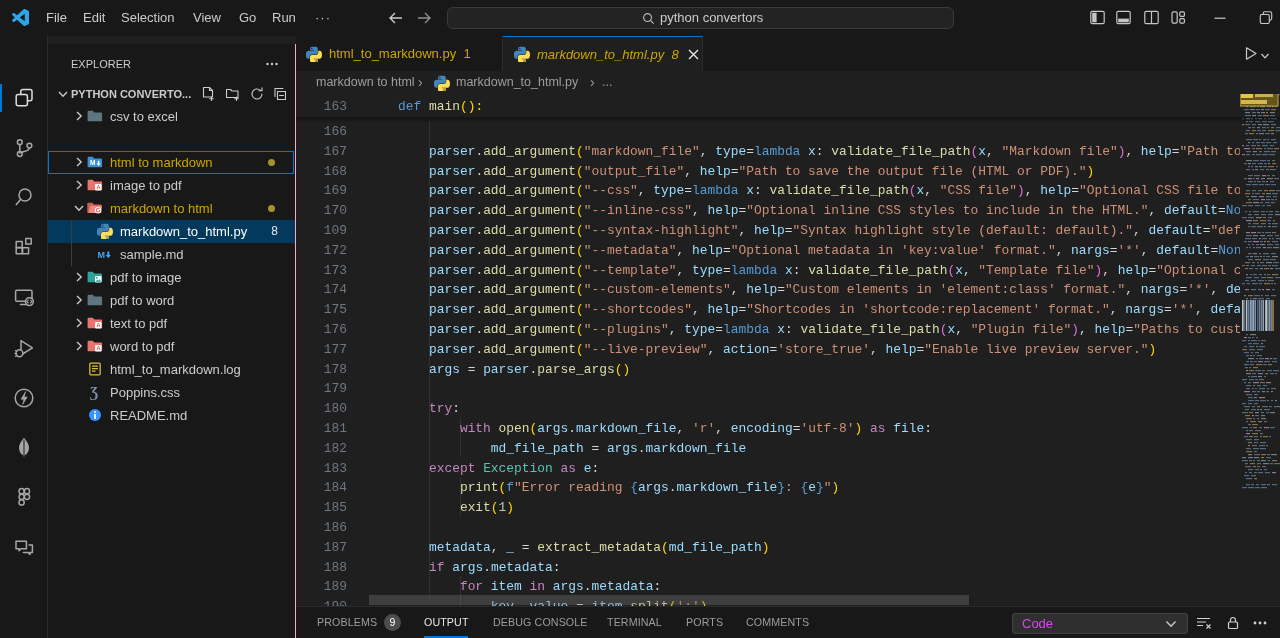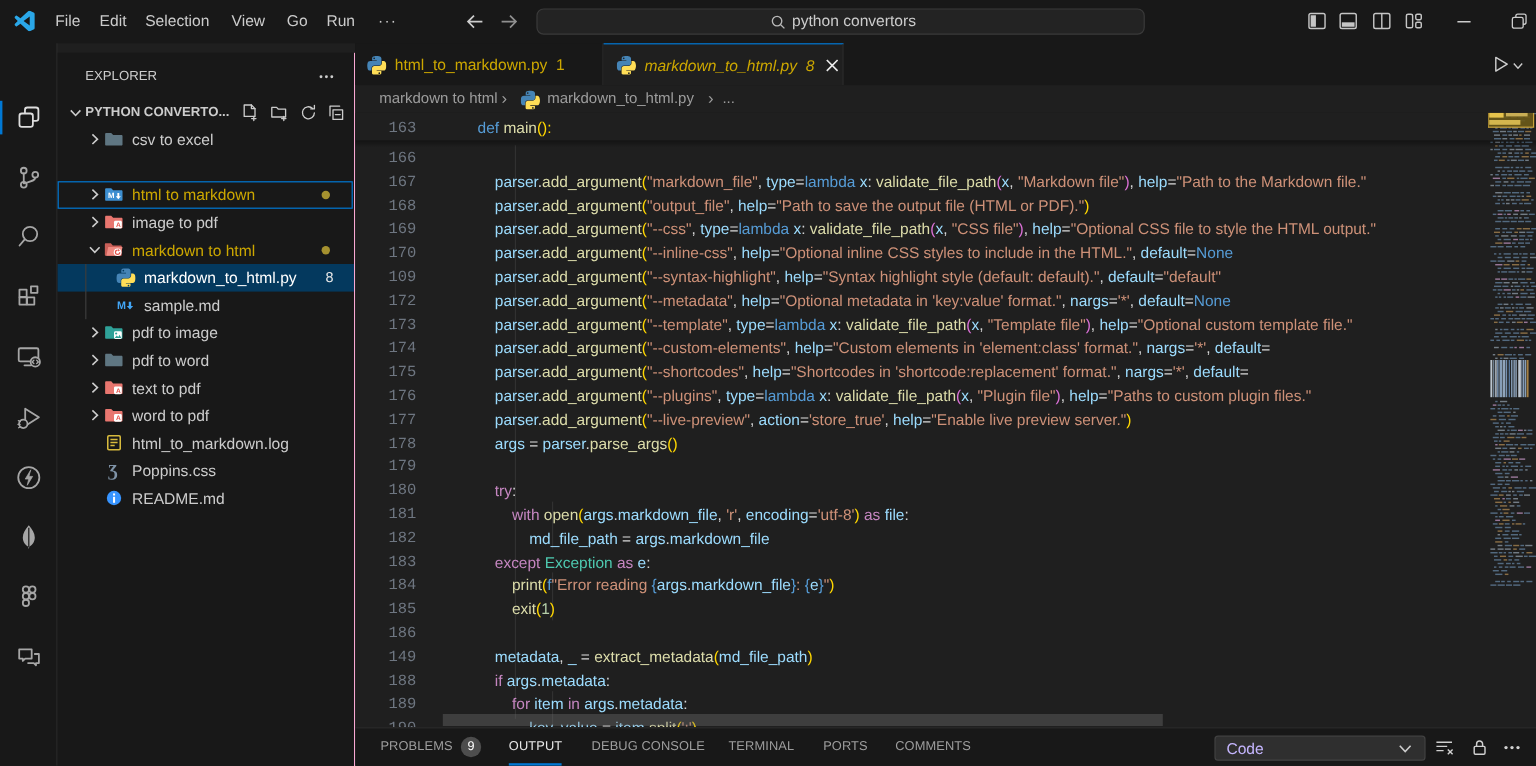--- a/index.html
+++ b/index.html
@@ -30,21 +30,21 @@
 
 #tabbar{position:absolute;left:296px;top:36px;width:984px;height:35px;background:#181818}
 #tab1{position:absolute;left:0;top:0;width:207px;height:35px;background:#181818;border-right:1px solid #2b2b2b}
 #tab2{position:absolute;left:207px;top:0;width:200px;height:35px;background:#1f1f1f;border-right:1px solid #2b2b2b;border-top:1.5px solid #0078d4}
 .tabtxt{position:absolute;top:0;height:35px;line-height:35px;font-size:13px;color:#cca700;white-space:nowrap}
 #breadcrumb{position:absolute;left:296px;top:71px;width:984px;height:23px;background:#1f1f1f;color:#9d9d9d;font-size:12.5px}
 .bc{position:absolute;top:0;line-height:23px}
 
 #codearea{position:absolute;left:296px;top:94px;width:984px;height:512px;background:#1f1f1f;overflow:hidden}
 .gl{position:absolute;left:0;width:51px;height:19.8px;line-height:19.8px;text-align:right;color:#6e7681;font-family:"Liberation Mono",monospace;font-size:12.9px}
-.cl{position:absolute;left:102px;height:19.8px;line-height:19.8px;color:#d4d4d4;font-family:Liberation Sans, sans-serif;font-size:12.9px;white-space:pre}
+.cl{position:absolute;left:102px;height:19.8px;line-height:19.8px;color:#d4d4d4;font-family:Liberation Mono, monospace;font-size:12.9px;white-space:pre}
 #sticky{position:absolute;left:0;top:0;width:944px;height:22.5px;background:#1f1f1f;z-index:5}
 #stickyshadow{position:absolute;left:0;top:22.5px;width:984px;height:6px;background:linear-gradient(rgba(0,0,0,0.38),rgba(0,0,0,0));z-index:5}
 .guide{position:absolute;width:1px;background:#313131}
 
 #panel{position:absolute;left:296px;top:606px;width:984px;height:32px;background:#181818;border-top:1px solid #2b2b2b}
 .ptab{position:absolute;top:0;height:31px;line-height:31px;font-size:10.7px;color:#9d9d9d;letter-spacing:0.1px}
 </style></head>
 <body>
 
 <div id="titlebar">
@@ -398,21 +398,21 @@
 <div class="gl" style="top:245.8px">177</div>
 <div class="gl" style="top:265.6px">178</div>
 <div class="gl" style="top:285.4px">179</div>
 <div class="gl" style="top:305.2px">180</div>
 <div class="gl" style="top:325.0px">181</div>
 <div class="gl" style="top:344.8px">182</div>
 <div class="gl" style="top:364.6px">183</div>
 <div class="gl" style="top:384.4px">184</div>
 <div class="gl" style="top:404.2px">185</div>
 <div class="gl" style="top:424.0px">186</div>
-<div class="gl" style="top:443.8px">149</div>
+<div class="gl" style="top:443.8px">187</div>
 <div class="gl" style="top:463.6px">188</div>
 <div class="gl" style="top:483.4px">189</div>
 <div class="gl" style="top:503.2px">190</div>
 <div class="cl" style="top:47.8px">    <i class="v">parser</i>.<i class="f">add_argument</i><i class="g1">(</i><i class="s">"markdown_file"</i>, <i class="v">type</i>=<i class="b">lambda</i> <i class="v">x</i>: <i class="f">validate_file_path</i><i class="g2">(</i><i class="v">x</i>, <i class="s">"Markdown file"</i><i class="g2">)</i>, <i class="v">help</i>=<i class="s">"Path to the Markdown file."</i></div>
 <div class="cl" style="top:67.6px">    <i class="v">parser</i>.<i class="f">add_argument</i><i class="g1">(</i><i class="s">"output_file"</i>, <i class="v">help</i>=<i class="s">"Path to save the output file (HTML or PDF)."</i><i class="g1">)</i></div>
 <div class="cl" style="top:87.4px">    <i class="v">parser</i>.<i class="f">add_argument</i><i class="g1">(</i><i class="s">"--css"</i>, <i class="v">type</i>=<i class="b">lambda</i> <i class="v">x</i>: <i class="f">validate_file_path</i><i class="g2">(</i><i class="v">x</i>, <i class="s">"CSS file"</i><i class="g2">)</i>, <i class="v">help</i>=<i class="s">"Optional CSS file to style the HTML output."</i></div>
 <div class="cl" style="top:107.2px">    <i class="v">parser</i>.<i class="f">add_argument</i><i class="g1">(</i><i class="s">"--inline-css"</i>, <i class="v">help</i>=<i class="s">"Optional inline CSS styles to include in the HTML."</i>, <i class="v">default</i>=<i class="b">None</i></div>
 <div class="cl" style="top:127.0px">    <i class="v">parser</i>.<i class="f">add_argument</i><i class="g1">(</i><i class="s">"--syntax-highlight"</i>, <i class="v">help</i>=<i class="s">"Syntax highlight style (default: default)."</i>, <i class="v">default</i>=<i class="s">"default"</i></div>
 <div class="cl" style="top:146.8px">    <i class="v">parser</i>.<i class="f">add_argument</i><i class="g1">(</i><i class="s">"--metadata"</i>, <i class="v">help</i>=<i class="s">"Optional metadata in 'key:value' format."</i>, <i class="v">nargs</i>=<i class="s">'*'</i>, <i class="v">default</i>=<i class="b">None</i></div>
 <div class="cl" style="top:166.6px">    <i class="v">parser</i>.<i class="f">add_argument</i><i class="g1">(</i><i class="s">"--template"</i>, <i class="v">type</i>=<i class="b">lambda</i> <i class="v">x</i>: <i class="f">validate_file_path</i><i class="g2">(</i><i class="v">x</i>, <i class="s">"Template file"</i><i class="g2">)</i>, <i class="v">help</i>=<i class="s">"Optional custom template file."</i></div>
@@ -1040,21 +1040,21 @@
 <div id="panel">
   <span class="ptab" style="left:21px">PROBLEMS</span>
   <span style="position:absolute;left:88px;top:7px;width:17px;height:17px;border-radius:50%;background:#4d4d4d;color:#fff;font-size:10.5px;text-align:center;line-height:17px">9</span>
   <span class="ptab" style="left:128px;color:#e7e7e7">OUTPUT</span>
   <div style="position:absolute;left:128px;top:29px;width:44px;height:2px;background:#0078d4"></div>
   <span class="ptab" style="left:197px">DEBUG CONSOLE</span>
   <span class="ptab" style="left:311px">TERMINAL</span>
   <span class="ptab" style="left:390px">PORTS</span>
   <span class="ptab" style="left:450px">COMMENTS</span>
   <div style="position:absolute;left:716px;top:6px;width:176px;height:21px;background:#2f2f2f;border:1px solid #424242;border-radius:3px">
-     <span style="position:absolute;left:9px;top:0;line-height:20px;font-size:13px;color:#c4b5fd">Code</span>
+     <span style="position:absolute;left:9px;top:0;line-height:20px;font-size:13px;color:#d946ef">Code</span>
      <span style="position:absolute;right:9px;top:3px"><svg width="14" height="14" viewBox="0 0 14 14">
           <path d="M2.5 4.5 7 9.3 11.5 4.5" fill="none" stroke="#cccccc" stroke-width="1.35"></path>
         </svg></span>
   </div>
   <div class="abs" style="left:899px;top:7px"><svg width="17" height="17" viewBox="0 0 17 17">
         <g stroke="#d0d0d0" stroke-width="1.2" fill="none">
           <path d="M2 4.5h13M2 8h9M2 11.5h6"></path>
           <path d="M11.5 10.5l4 4M15.5 10.5l-4 4"></path>
         </g>
       </svg></div>

